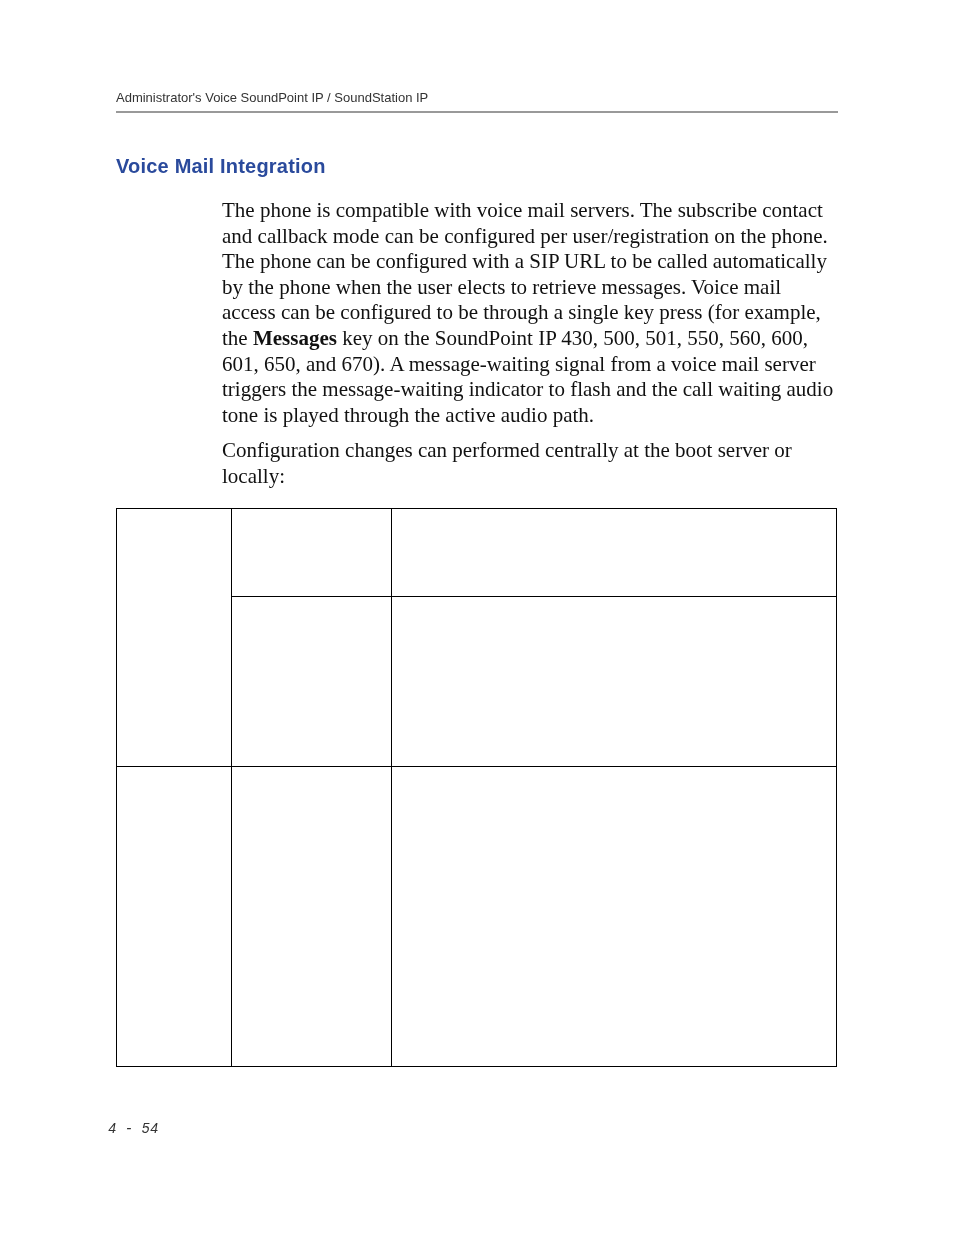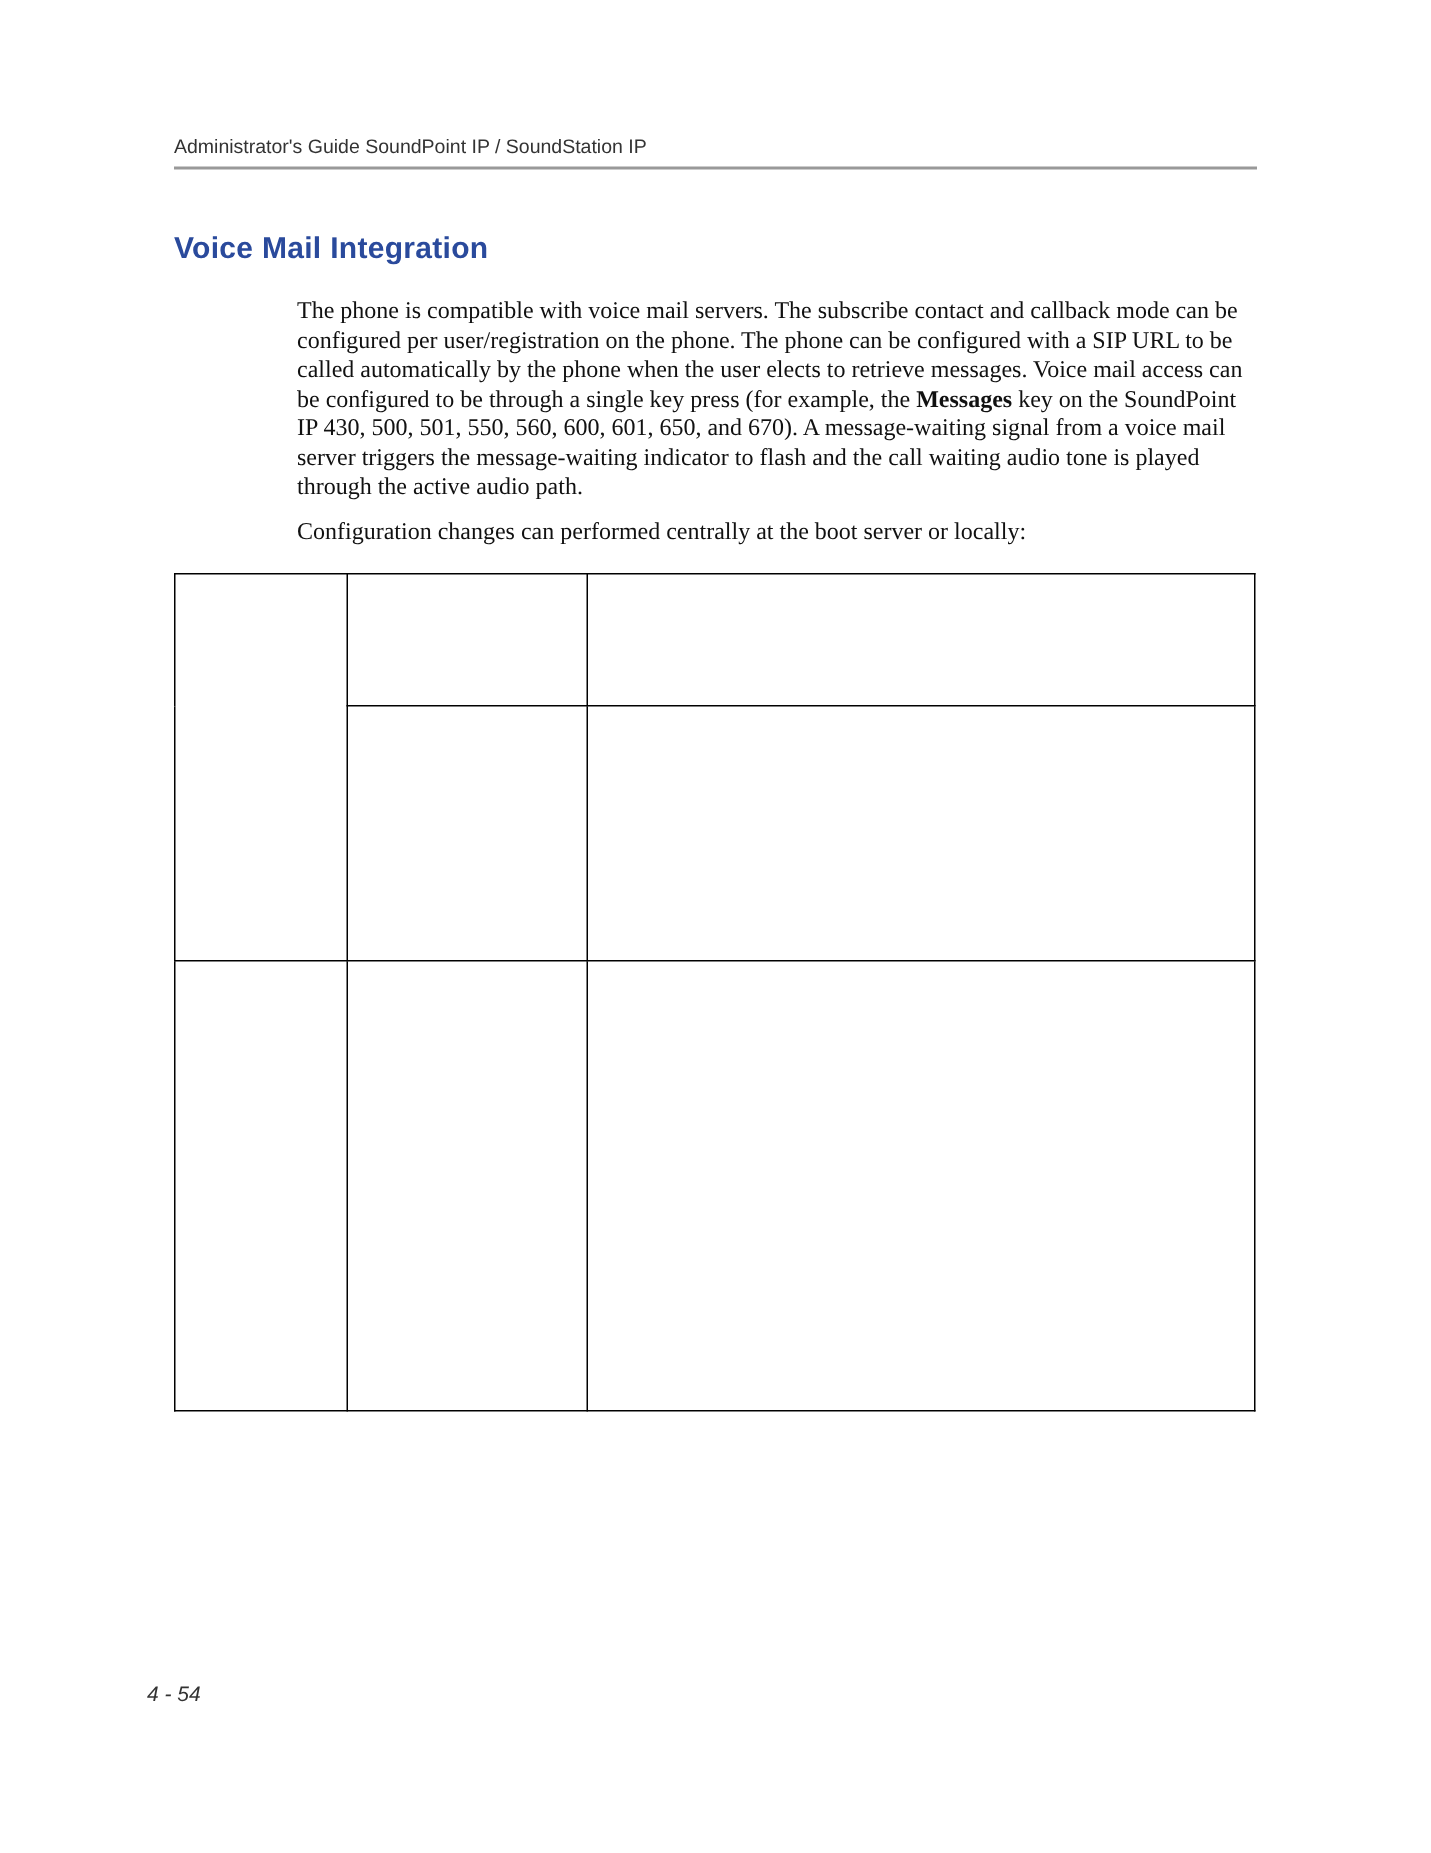--- a/index.html
+++ b/index.html
@@ -24,22 +24,22 @@
   }
   .section-title {
     font-family: "Arial Narrow", Arial, sans-serif;
     font-weight: 700;
     font-size: 20px;
     color: #2a4a9c;
     margin-bottom: 20px;
     letter-spacing: 0.2px;
   }
   .body-block {
-    margin-left: 82px;
-    font-size: 16px;
+    margin-left: 106px;
+    font-size: 21px;
     line-height: 1.22;
     color: #111;
   }
   .body-block p { margin-bottom: 10px; }
   .body-block b { font-weight: 700; }
   .config-table {
     border-collapse: collapse;
     width: 720px;
     margin-top: 18px;
     table-layout: fixed;
@@ -49,34 +49,34 @@
   .config-table col.c3 { width: 445px; }
   .config-table td {
     border: 1px solid #000;
     vertical-align: top;
     height: 88px;
   }
   .config-table tr.r2 td { height: 170px; }
   .config-table tr.r3 td { height: 300px; }
   .page-num {
     position: absolute;
-    left: 98px;
+    left: 108px;
     bottom: 98px;
-    font-family: Liberation Sans, sans-serif;
+    font-family: Liberation Mono, monospace;
     font-size: 14px;
     font-style: italic;
     color: #333;
   }
 </style>
 </head>
 <body>
 
 <div class="page">
 
-  <div class="running-head">Administrator's Guide SoundPoint IP / SoundStation IP</div>
+  <div class="running-head">Administrator's Voice SoundPoint IP / SoundStation IP</div>
 
   <h2 class="section-title">Voice Mail Integration</h2>
 
   <div class="body-block">
     <p>
       <span>The phone is compatible with voice mail servers. The subscribe contact and callback mode can be configured per user/registration on the phone. The phone can be configured with a SIP URL to be called automatically by the phone when the user elects to retrieve messages. Voice mail access can be configured to be through a single key press (for example, the </span><b>Messages</b><span> key on the SoundPoint IP 430, 500, 501, 550, 560, 600, 601, 650, and 670). A message-waiting signal from a voice mail server triggers the message-waiting indicator to flash and the call waiting audio tone is played through the active audio path.</span>
     </p>
     <p>Configuration changes can performed centrally at the boot server or locally:</p>
   </div>
 

